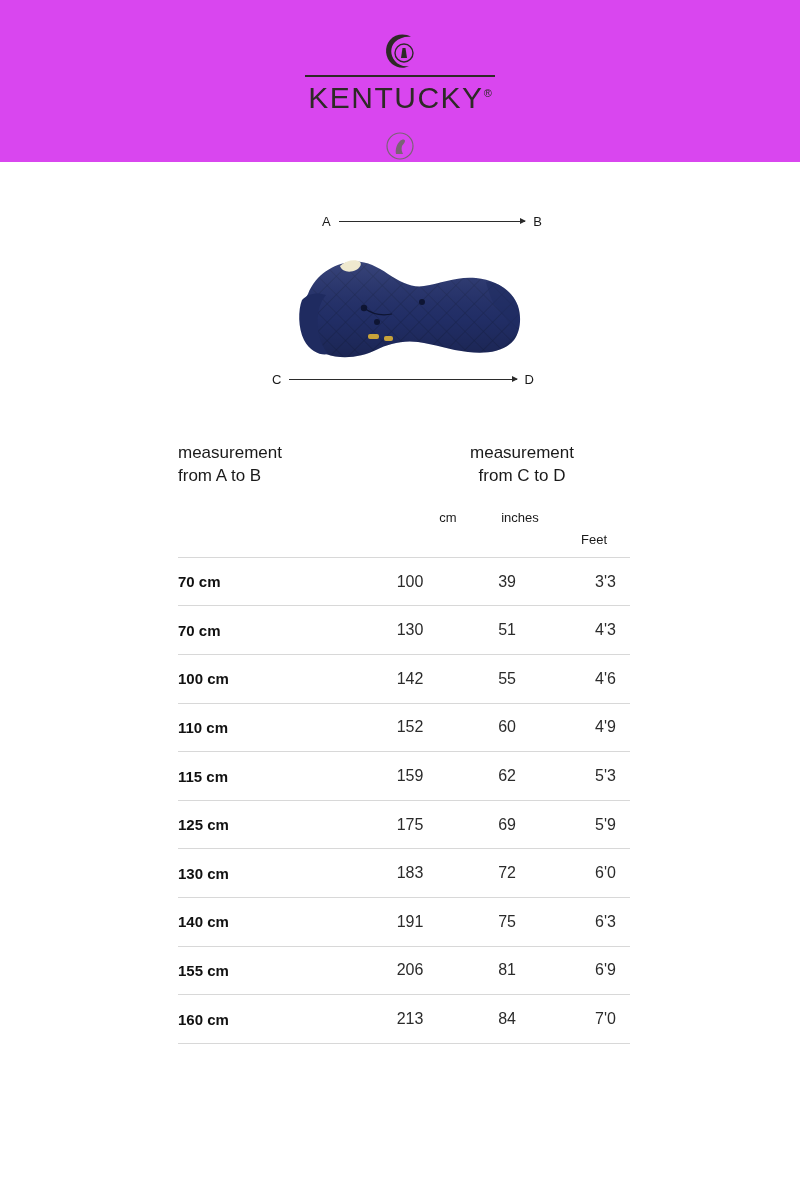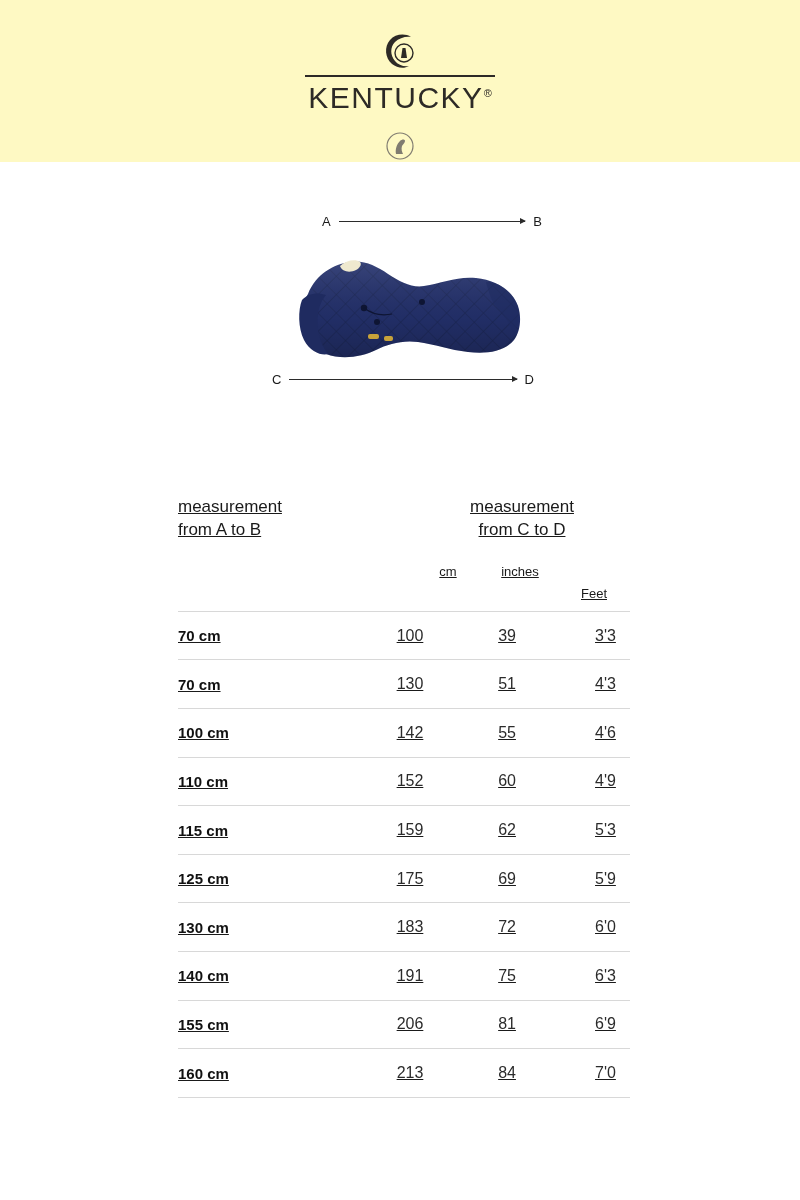--- a/index.html
+++ b/index.html
@@ -12,21 +12,21 @@
     background: #ffffff;
     font-family: "Liberation Sans", sans-serif;
     color: #1a1a1a;
     overflow: hidden;
   }
 
   
   .header {
     width: 800px;
     height: 162px;
-    background: #fef9c3;
+    background: #d946ef;
     display: flex;
     align-items: center;
     justify-content: center;
     box-sizing: border-box;
   }
   .logo {
     position: relative;
     width: 220px;
     height: 100px;
     display: flex;
@@ -114,23 +114,22 @@
     border-top: 3.5px solid transparent;
     border-bottom: 3.5px solid transparent;
   }
   .line-ab { top: 14px; }
   .line-cd { top: 172px; left: 272px; width: 262px; }
 
   
   .table-area {
     position: absolute;
     left: 178px;
-    top: 496px;
+    top: 442px;
     width: 452px;
-    text-decoration: underline;
   }
   .head-row {
     display: flex;
     align-items: flex-start;
     padding-bottom: 8px;
   }
   .head-left {
     width: 236px;
     font-size: 17px;
     line-height: 1.35;

